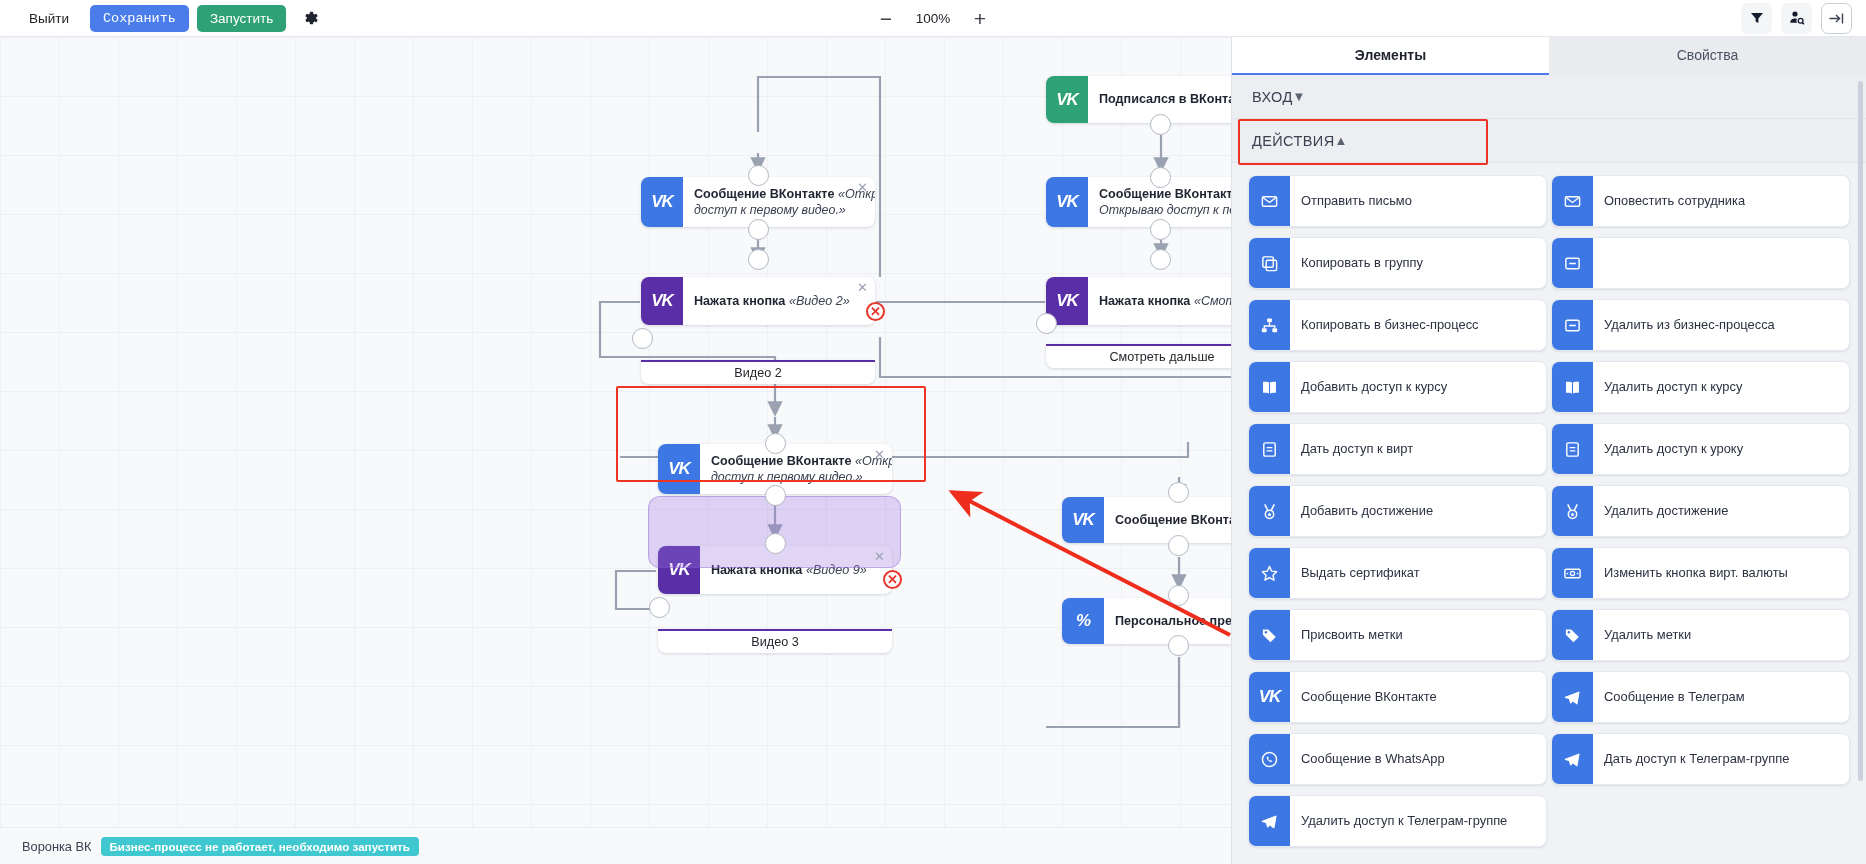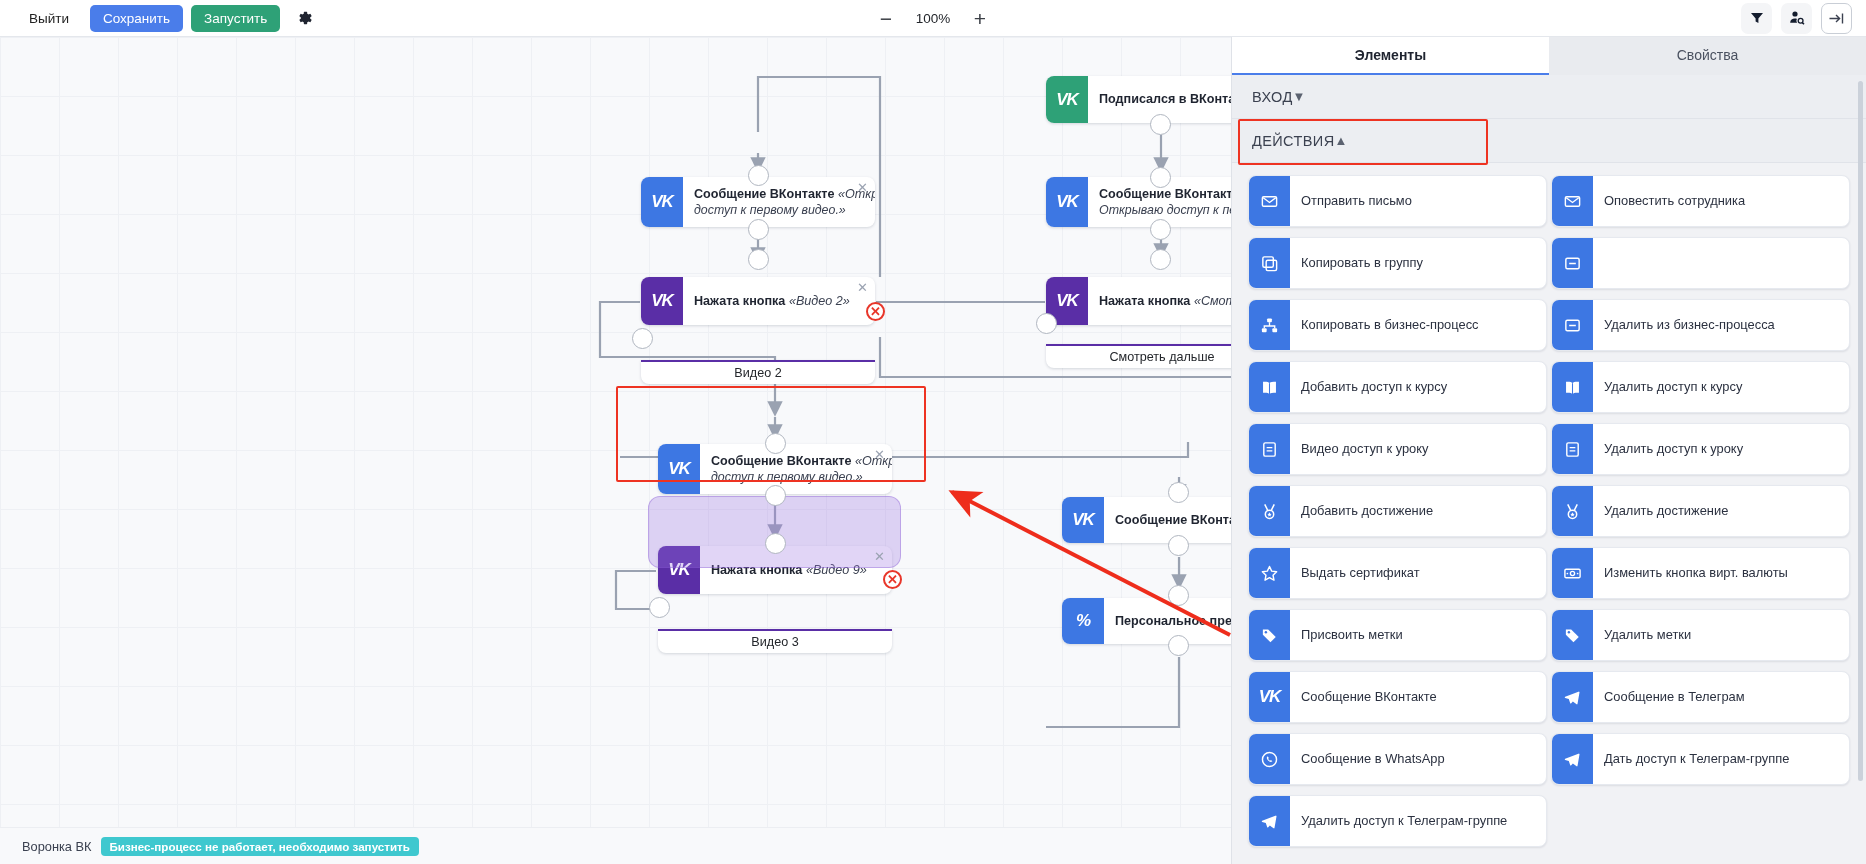--- a/index.html
+++ b/index.html
@@ -17,21 +17,21 @@
     position: absolute; top: 0; left: 0; width: 1866px; height: 37px;
     background: #ffffff; border-bottom: 1px solid #e4e7ec;
     display: flex; align-items: center; z-index: 40;
   }
   .btn {
     height: 27px; border-radius: 5px; font-size: 13.5px;
     display: inline-flex; align-items: center; justify-content: center;
     padding: 0 13px; cursor: pointer; border: none; white-space: nowrap;
   }
   .btn-exit { background: #ffffff; color: #222; margin-left: 16px; }
-  .btn-save { background: #4a7dea; color: #fff; margin-left: 8px; font-weight: 400; }
+  .btn-save { background: #4a7dea; color: #fff; margin-left: 8px; font-weight: 400; font-family: Liberation Mono, monospace; }
   .btn-run  { background: #2ea177; color: #fff; margin-left: 8px; }
   .gear-btn {
     width: 26px; height: 26px; margin-left: 12px; display: flex;
     align-items: center; justify-content: center; cursor: pointer; background: transparent;
   }
   .zoom-wrap {
     position: absolute; left: 0; right: 0; margin: 0 auto;
     width: 190px; display: flex; align-items: center; justify-content: center; gap: 18px;
   }
   .zoom-btn {
@@ -500,21 +500,21 @@
         <div class="acard-label">Удалить доступ к курсу</div>
       </div>
 
       <div class="acard">
         <div class="acard-icon">
           <svg width="19" height="19" viewBox="0 0 20 20">
               <rect x="4" y="3" width="12" height="14" rx="1.6" fill="none" stroke="#fff" stroke-width="1.5"></rect>
               <path d="M7 8h6M7 11.5h6" stroke="#fff" stroke-width="1.4"></path>
             </svg>
         </div>
-        <div class="acard-label">Видео доступ к уроку</div>
+        <div class="acard-label">Дать доступ к вирт</div>
       </div>
 
       <div class="acard">
         <div class="acard-icon">
           <svg width="19" height="19" viewBox="0 0 20 20">
               <rect x="4" y="3" width="12" height="14" rx="1.6" fill="none" stroke="#fff" stroke-width="1.5"></rect>
               <path d="M7 8h6M7 11.5h6" stroke="#fff" stroke-width="1.4"></path>
             </svg>
         </div>
         <div class="acard-label">Удалить доступ к уроку</div>

